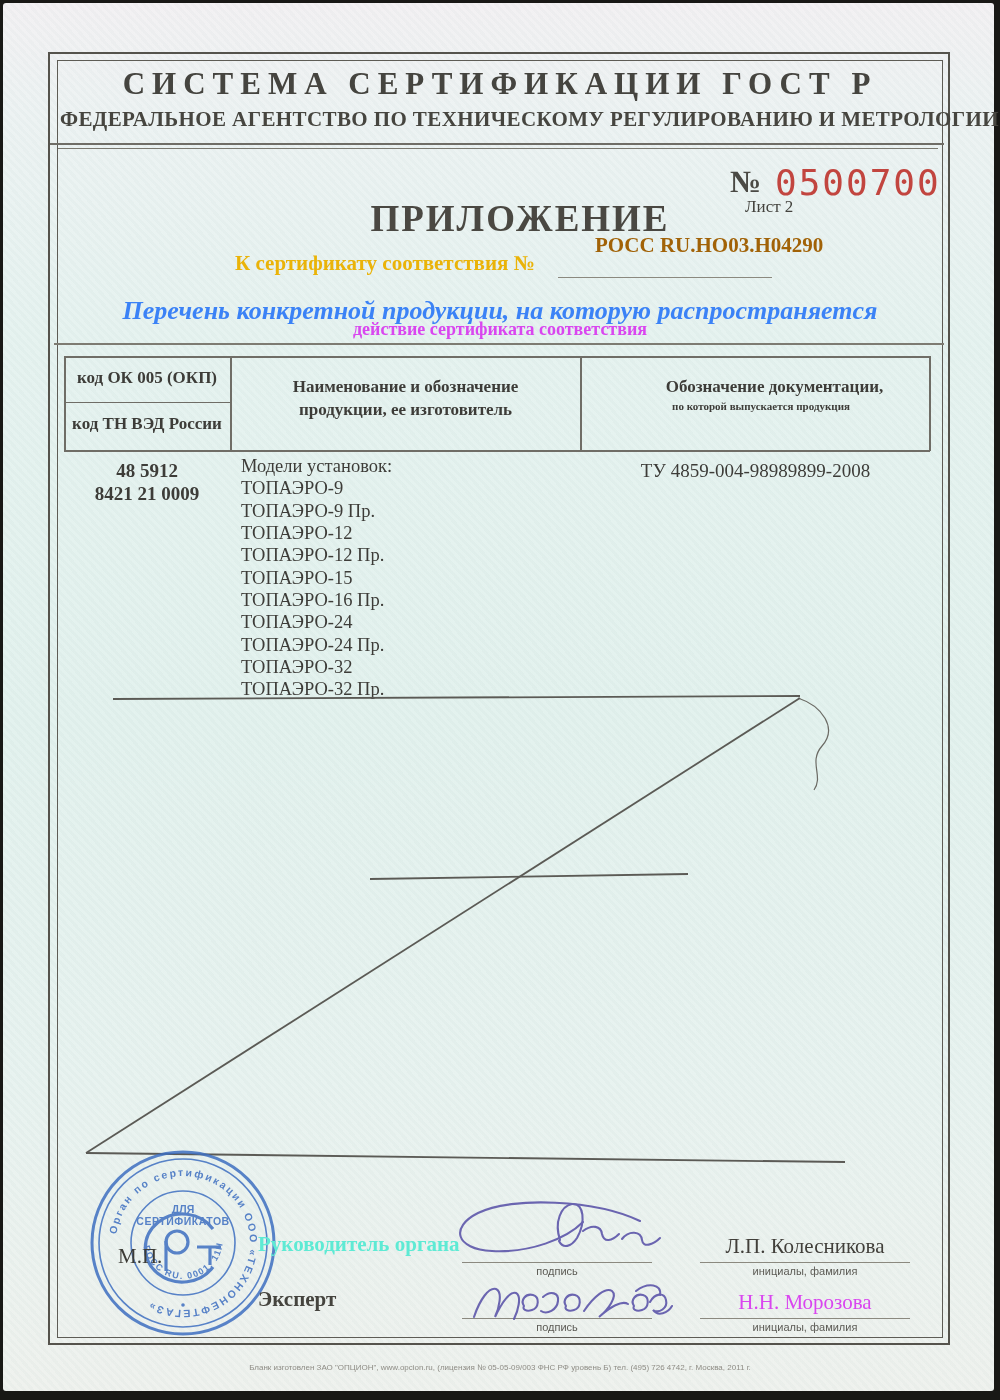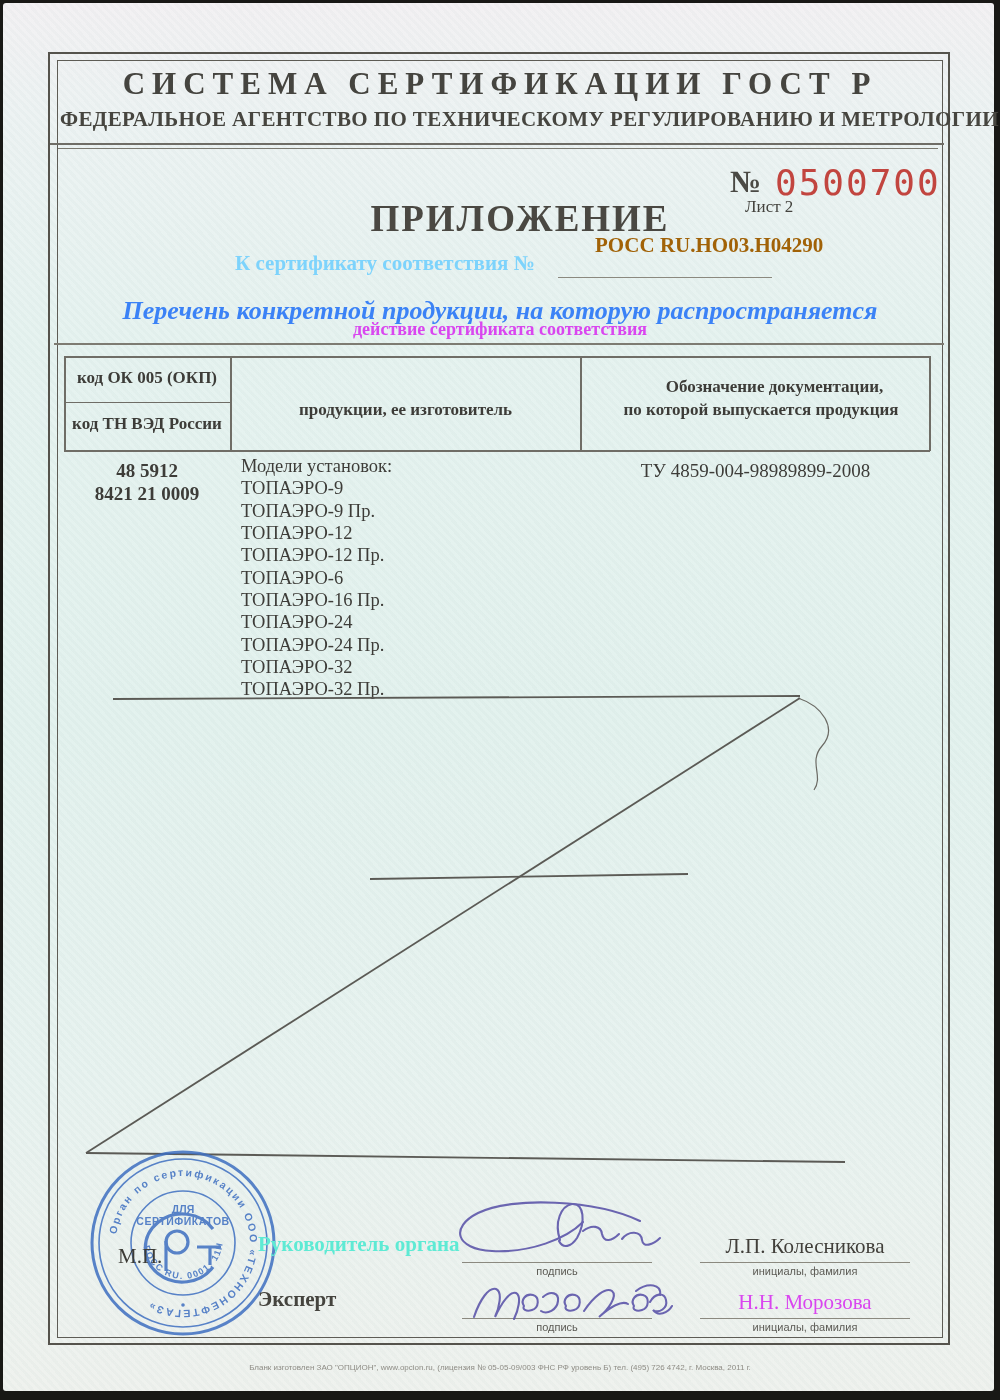--- a/index.html
+++ b/index.html
@@ -31,51 +31,52 @@
   <div class="tx ctr" style="left:60px;top:107px;width:880px;font-size:21px;font-weight:bold;letter-spacing:0.4px;color:#46453f;">ФЕДЕРАЛЬНОЕ АГЕНТСТВО ПО ТЕХНИЧЕСКОМУ РЕГУЛИРОВАНИЮ И МЕТРОЛОГИИ</div>
   <div class="line" style="left:50px;top:143px;width:894px;height:2px;"></div>
   <div class="line" style="left:58px;top:148px;width:880px;height:1px;background:#7a786f;"></div>
 
   <div class="tx" style="left:730px;top:164px;font-size:31px;font-weight:bold;color:#4a4944;">№</div>
   <div class="tx" style="left:775px;top:162px;font-family:'DejaVu Sans Mono',monospace;font-size:36px;letter-spacing:2px;color:#c2453f;">0500700</div>
   <div class="tx" style="left:745px;top:197px;font-size:17px;color:#44433e;">Лист 2</div>
 
   <div class="tx ctr" style="left:350px;top:197px;width:340px;font-size:37px;font-weight:bold;letter-spacing:2px;color:#4a4842;">ПРИЛОЖЕНИЕ</div>
   <div class="tx" style="left:595px;top:233px;font-size:21px;font-weight:bold;color:#a16207;">РОСС RU.HO03.H04290</div>
-  <div class="tx" style="left:235px;top:251px;font-size:21px;font-weight:bold;color:#7dd3fc;">К сертификату соответствия №</div>
+  <div class="tx" style="left:235px;top:251px;font-size:21px;font-weight:bold;color:#eab308;">К сертификату соответствия №</div>
   <div class="line" style="left:558px;top:277px;width:214px;height:1px;background:#8b897f;"></div>
 
   <div class="tx ctr" style="left:60px;top:296px;width:880px;font-size:26px;font-weight:bold;color:#3b82f6;font-style:italic;">Перечень конкретной продукции,  на которую распространяется</div>
   <div class="tx ctr" style="left:60px;top:319px;width:880px;font-size:18px;font-weight:bold;color:#d946ef;">действие сертификата соответствия</div>
 
   <div class="line" style="left:54px;top:343px;width:890px;height:1.5px;background:#7d7b72;"></div>
 
   <div class="line" style="left:64px;top:356px;width:866px;height:1.5px;"></div>
   <div class="line" style="left:64px;top:450px;width:866px;height:1.5px;"></div>
   <div class="line" style="left:64px;top:356px;width:1.5px;height:95px;"></div>
   <div class="line" style="left:929px;top:356px;width:1.5px;height:95px;"></div>
   <div class="line" style="left:230px;top:356px;width:1.5px;height:95px;"></div>
   <div class="line" style="left:580px;top:356px;width:1.5px;height:95px;"></div>
   <div class="line" style="left:64px;top:402px;width:167px;height:1px;"></div>
 
   <div class="tx ctr" style="left:64px;top:368px;width:166px;font-size:17px;font-weight:bold;">код ОК 005 (ОКП)</div>
   <div class="tx ctr" style="left:64px;top:414px;width:166px;font-size:17px;font-weight:bold;">код ТН ВЭД России</div>
+  <div class="tx ctr" style="left:231px;top:377px;width:349px;font-size:17px;font-weight:bold;">Наименование и обозначение</div>
   <div class="tx ctr" style="left:231px;top:400px;width:349px;font-size:17px;font-weight:bold;">продукции, ее изготовитель</div>
   <div class="tx ctr" style="left:581px;top:377px;width:387px;font-size:17px;font-weight:bold;">Обозначение документации,</div>
-  <div class="tx ctr" style="left:581px;top:400px;width:360px;font-size:17px;font-weight:bold;">по которой выпускается продукция</div>
+  <div class="tx ctr" style="left:581px;top:400px;width:360px;font-size:11px;font-weight:bold;">по которой выпускается продукция</div>
 
   <div class="tx ctr" style="left:64px;top:460px;width:166px;font-size:19px;font-weight:bold;">48 5912</div>
   <div class="tx ctr" style="left:64px;top:483px;width:166px;font-size:19px;font-weight:bold;">8421 21 0009</div>
 
   <div class="tx" style="left:241px;top:456px;font-size:18.5px;">Модели установок:</div>
   <div class="tx" style="left:241px;top:478px;font-size:18.5px;">ТОПАЭРО-9</div>
   <div class="tx" style="left:241px;top:501px;font-size:18.5px;">ТОПАЭРО-9 Пр.</div>
   <div class="tx" style="left:241px;top:523px;font-size:18.5px;">ТОПАЭРО-12</div>
   <div class="tx" style="left:241px;top:545px;font-size:18.5px;">ТОПАЭРО-12 Пр.</div>
-  <div class="tx" style="left:241px;top:568px;font-size:18.5px;">ТОПАЭРО-6</div>
+  <div class="tx" style="left:241px;top:568px;font-size:18.5px;">ТОПАЭРО-15</div>
   <div class="tx" style="left:241px;top:590px;font-size:18.5px;">ТОПАЭРО-16 Пр.</div>
   <div class="tx" style="left:241px;top:612px;font-size:18.5px;">ТОПАЭРО-24</div>
   <div class="tx" style="left:241px;top:635px;font-size:18.5px;">ТОПАЭРО-24 Пр.</div>
   <div class="tx" style="left:241px;top:657px;font-size:18.5px;">ТОПАЭРО-32</div>
   <div class="tx" style="left:241px;top:679px;font-size:18.5px;">ТОПАЭРО-32 Пр.</div>
 
   <div class="tx ctr" style="left:581px;top:460px;width:349px;font-size:19px;">ТУ 4859-004-98989899-2008</div>
 
   <svg width="1000" height="1400" viewBox="0 0 1000 1400" style="pointer-events:none;">
     <path d="M 113 699 L 800 696" stroke="#5b5a55" stroke-width="1.8" fill="none"></path>

